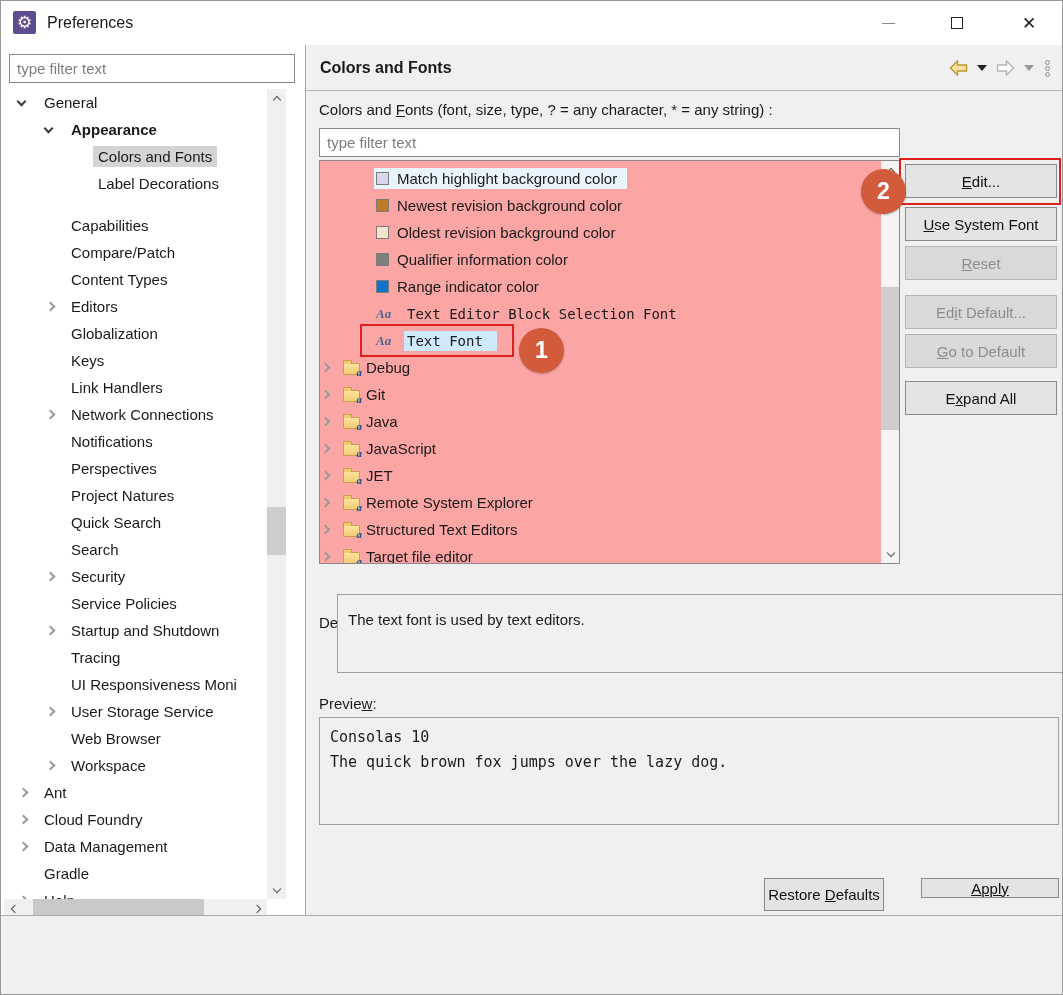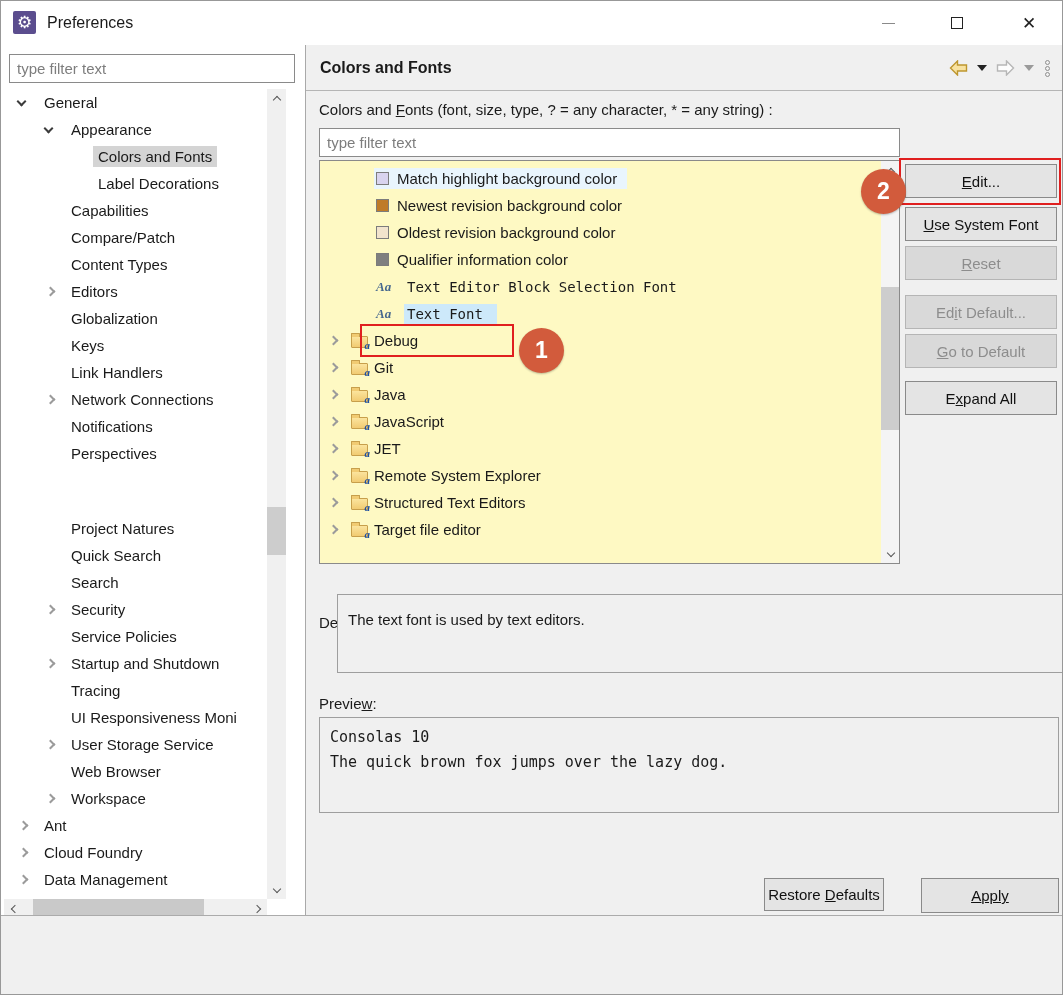--- a/index.html
+++ b/index.html
@@ -58,26 +58,26 @@
   .tri { width:0; height:0; border-left:5px solid transparent; border-right:5px solid transparent; border-top:6px solid #222; }
   .tri.dis { border-top-color:#9a9a9a; }
   #dots-icon { display:flex; flex-direction:column; gap:1px; margin-left:2px; }
   #dots-icon i { width:5px; height:5px; border:1px solid #8f8f8f; border-radius:50%; }
 
   
   .mn-label { font-size:15px; white-space:nowrap; }
   #fonts-label { left:318px; top:100px; }
   #main-filter { left:318px; top:127px; width:581px; height:29px; }
 
-  #fontlist { left:318px; top:159px; width:581px; height:404px; background:#fef9c3;
+  #fontlist { left:318px; top:159px; width:581px; height:404px; background:#fca5a5;
     border:1px solid #8a8a8a; overflow:hidden; }
   #list-rows { position:absolute; left:0; top:4px; right:18px; }
   .list-row { height:27px; display:flex; align-items:center; font-size:15px; white-space:nowrap; cursor:default; }
   .list-row.item { padding-left:54px; }
-  .list-row.cat { padding-left:8px; }
+  .list-row.cat { padding-left:0; }
   .itemwrap { display:inline-flex; align-items:center; gap:8px; padding:2px 4px 2px 2px; }
   .itemwrap.hover { background:#e9f5fd; padding-right:10px; }
   .swatch { width:13px; height:13px; border:1px solid #7c7c7c; flex:0 0 auto; }
   .aa { font-family:"Liberation Serif",serif; font-style:italic; font-weight:bold;
     font-size:13px; color:#46688e; width:20px; flex:0 0 auto; }
   .flabel { font-family:"DejaVu Sans Mono",monospace; font-size:14px; padding:2px 3px; }
   .flabel.sel { background:#cde9fa; padding-right:14px; }
   .folder { position:relative; width:17px; height:12px; margin:2px 6px 0 2px;
     background:linear-gradient(#fbe49d,#f1cb72); border:1px solid #c79f4b; border-radius:1px; flex:0 0 auto; }
   .folder::before { content:""; position:absolute; top:-4px; left:-1px; width:7px; height:3px;
@@ -91,26 +91,26 @@
   .btn { position:absolute; font-family:"Liberation Sans",sans-serif; font-size:15px;
     background:#e4e4e4; border:1px solid #8a8a8a; color:#111; cursor:default; }
   .btn:disabled { background:#d9d9d9; border-color:#b5b5b5; color:#8d8d8d; }
   .sidebtn { left:904px; width:152px; height:34px; }
 
   
   #desc-label { left:318px; top:570px;margin-top:43px; }
   #desc-box { left:336px; top:593px; width:740px; height:79px; border:1px solid #9e9e9e; background:#f0f0f0;
     font-size:15px; padding:16px 10px; }
   #prev-label { left:318px; top:694px; }
-  #prev-box { left:318px; top:716px; width:740px; height:96px; border:1px solid #9e9e9e; background:#f0f0f0;
+  #prev-box { left:318px; top:716px; width:740px; height:108px; border:1px solid #9e9e9e; background:#f0f0f0;
     font-family:"DejaVu Sans Mono",monospace; font-size:15px; padding:7px 10px; line-height:25px; }
 
   
   #btn-restore { left:763px; top:877px; width:120px; height:33px; }
-  #btn-apply { left:920px; top:877px; width:138px; height:35px;text-decoration:underline; }
+  #btn-apply { left:920px; top:877px; width:138px; height:20px;text-decoration:underline; }
   #footer-divider { left:0; top:914px; width:1063px; height:1px; background:#ababab; }
   #footer { left:0; top:915px; width:1063px; height:80px; background:#f0f0f0; }
 
   
   .ann-rect { border:2px solid #e01f1f; background:transparent; pointer-events:none; }
   #ann-rect-1 { left:358px; top:323px; width:154px; height:33px; }
   #ann-rect-2 { left:898px; top:157px; width:162px; height:47px; }
   .ann-circle { width:45px; height:45px; border-radius:50%; background:#d25b3c;
     color:#fff; font-weight:bold; font-size:23px; display:flex; align-items:center; justify-content:center;
     box-shadow:0 1px 2px rgba(0,0,0,0.25); pointer-events:none; }
@@ -140,35 +140,35 @@
 
   <div id="left-panel" class="abs">
     <input id="left-filter" class="abs filter-input" placeholder="type filter text" style="">
     <div id="tree" class="abs">
         <div class="tree-row" style="padding-left: 14px;">
           <span class="chslot">
             <i class="chev exp"></i>
           </span>
           <span class="tlabel">General</span>
         </div>
-        <div class="tree-row" style="padding-left: 41px;">
+        <div class="tree-row" style="padding-left: 41px; font-weight: bold;">
           <span class="chslot">
             <i class="chev exp"></i>
           </span>
           <span class="tlabel">Appearance</span>
         </div>
         <div class="tree-row" style="padding-left: 68px;">
           <span class="chslot"></span>
           <span class="tlabel sel">Colors and Fonts</span>
         </div>
         <div class="tree-row" style="padding-left: 68px;">
           <span class="chslot"></span>
           <span class="tlabel">Label Decorations</span>
         </div>
-        <div class="tree-row" style="padding-left: 41px;">
+        <div class="tree-row" style="padding-left: 41px; margin-top: 15px;">
           <span class="chslot"></span>
           <span class="tlabel">Capabilities</span>
         </div>
         <div class="tree-row" style="padding-left: 41px; align-items: center;">
           <span class="chslot"></span>
           <span class="tlabel">Compare/Patch</span>
         </div>
         <div class="tree-row" style="padding-left: 41px;">
           <span class="chslot"></span>
           <span class="tlabel">Content Types</span>
@@ -198,21 +198,21 @@
           <span class="tlabel">Network Connections</span>
         </div>
         <div class="tree-row" style="padding-left: 41px;">
           <span class="chslot"></span>
           <span class="tlabel">Notifications</span>
         </div>
         <div class="tree-row" style="padding-left: 41px;">
           <span class="chslot"></span>
           <span class="tlabel">Perspectives</span>
         </div>
-        <div class="tree-row" style="padding-left: 41px; margin-top: 48px;">
+        <div class="tree-row" style="padding-left: 41px;">
           <span class="chslot"></span>
           <span class="tlabel">Project Natures</span>
         </div>
         <div class="tree-row" style="padding-left: 41px;">
           <span class="chslot"></span>
           <span class="tlabel">Quick Search</span>
         </div>
         <div class="tree-row" style="padding-left: 41px;">
           <span class="chslot"></span>
           <span class="tlabel">Search</span>
@@ -350,20 +350,26 @@
           </span>
         </div>
         <div class="list-row item">
           <span class="itemwrap">
             <span class="swatch" style="background: rgb(127, 127, 127);"></span>
             <span>Qualifier information color</span>
           </span>
         </div>
         <div class="list-row item">
           <span class="itemwrap">
+            <span class="swatch" style="background: rgb(18, 115, 200);"></span>
+            <span>Range indicator color</span>
+          </span>
+        </div>
+        <div class="list-row item">
+          <span class="itemwrap">
             <span class="aa">Aa</span>
             <span class="flabel">Text Editor Block Selection Font</span>
           </span>
         </div>
         <div class="list-row item">
           <span class="itemwrap">
             <span class="aa">Aa</span>
             <span class="flabel sel">Text Font</span>
           </span>
         </div>

